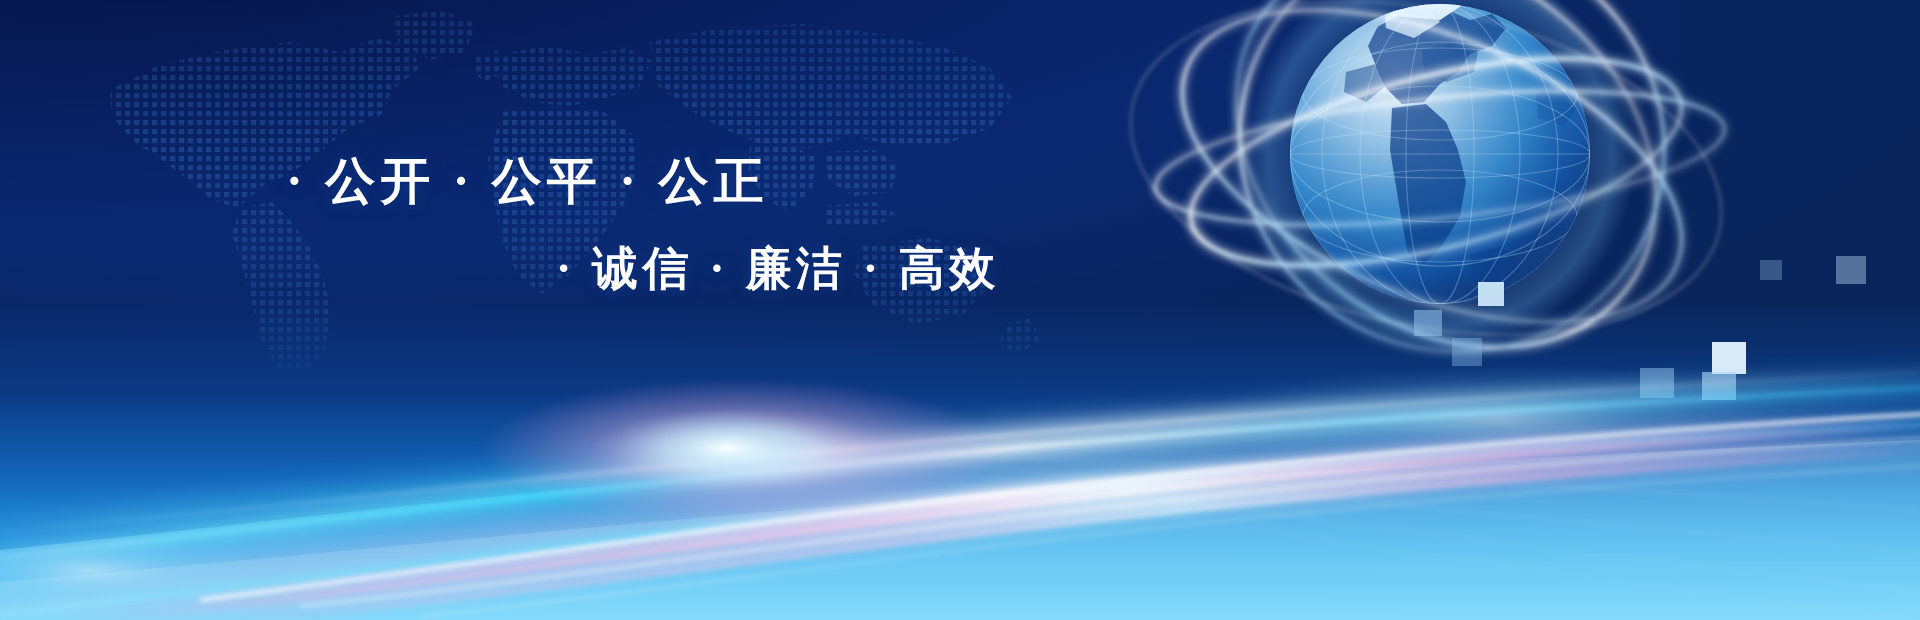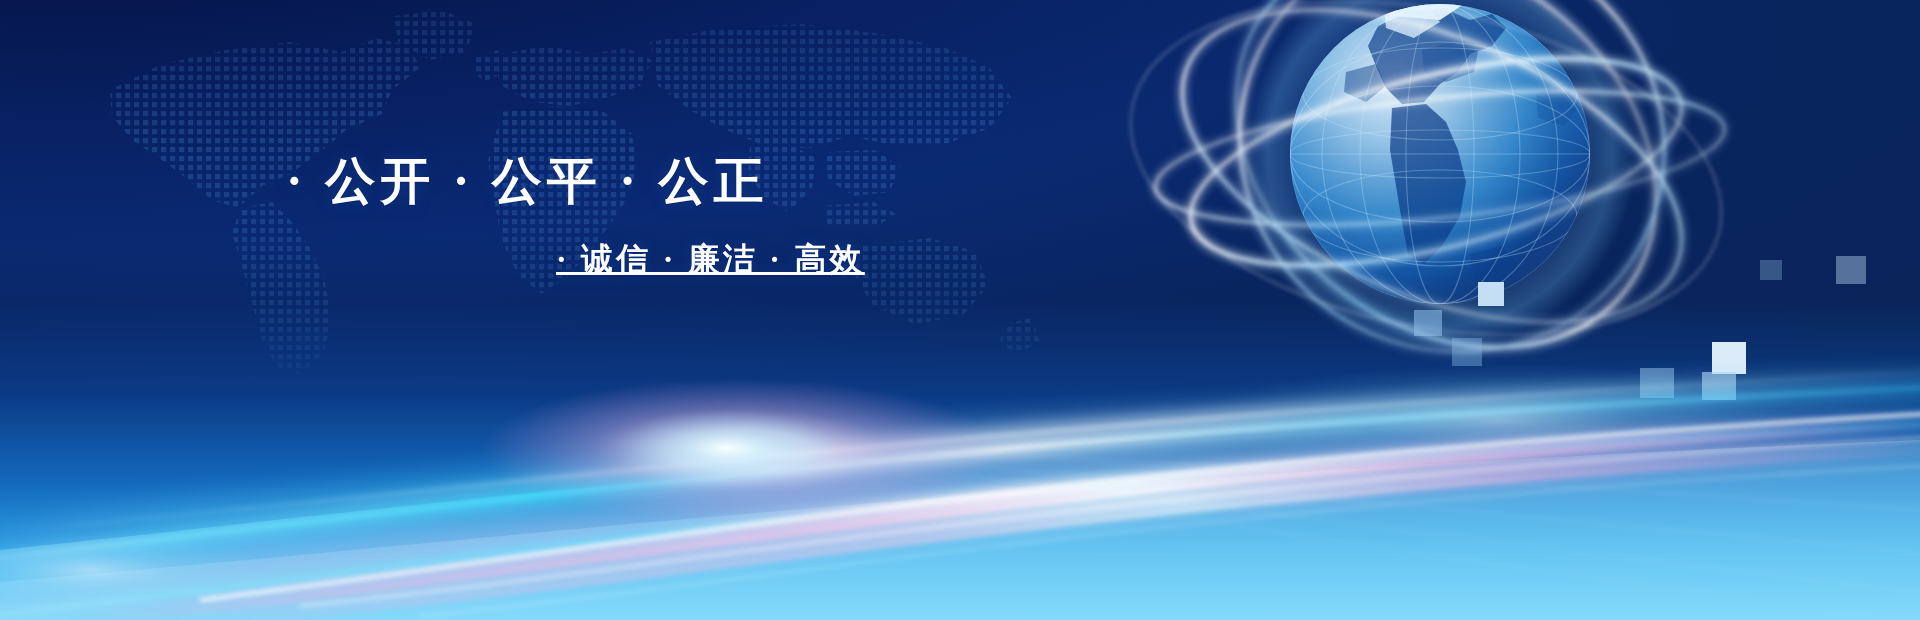--- a/index.html
+++ b/index.html
@@ -66,21 +66,21 @@
   .tline{
     position:absolute;
     color:#ffffff;
     font-weight:700;
     white-space:nowrap;
     letter-spacing:.10em;
     text-shadow:0 0 14px rgba(20,70,160,.55), 0 1px 2px rgba(0,30,90,.6);
     font-family:"Liberation Serif","DejaVu Serif",serif;
   }
   #line1{left:286px;top:148px;font-size:50px;}
-  #line2{left:556px;top:238px;font-size:32px;text-decoration:underline;}
+  #line2{left:556px;top:238px;font-size:46px;}
 </style>
 </head>
 <body>
 
 <div id="banner">
 
   <div class="layer" id="bg-base"></div>
   <div class="layer" id="bg-topdark"></div>
   <div class="layer" id="bg-lowerblue"></div>
 

